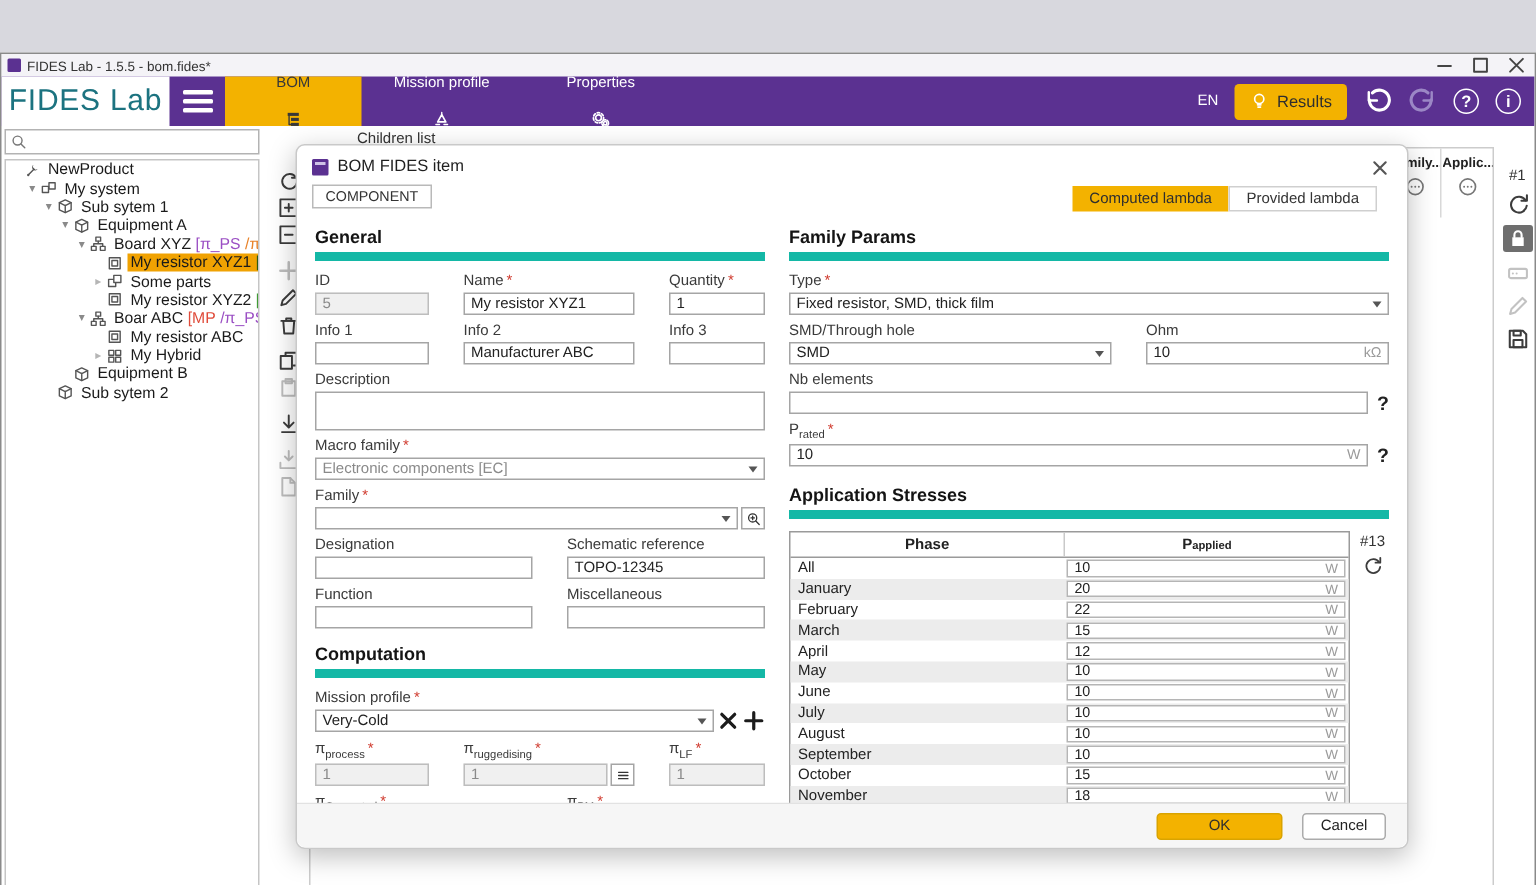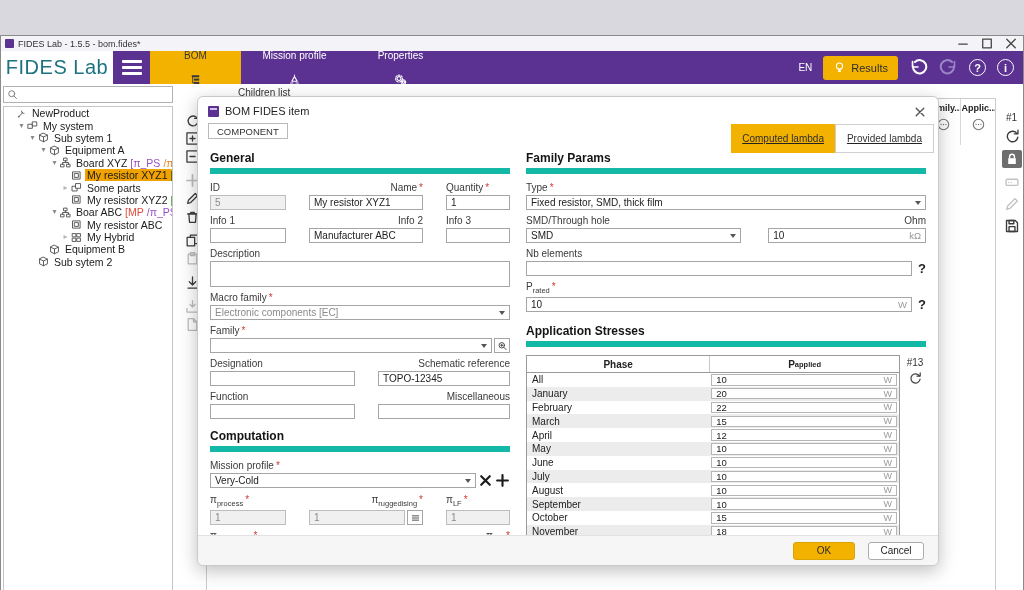--- a/index.html
+++ b/index.html
@@ -76,33 +76,33 @@
   
   .dialog{position:absolute;left:196px;top:60px;width:742px;height:470px;background:#fff;border:1px solid #c9c9c9;
     border-radius:6px;box-shadow:0 5px 18px rgba(0,0,0,.25);}
   .dlg-head{height:24px;display:flex;align-items:center;gap:6px;padding:4px 10px 0;}
   .dlg-ico{width:11px;height:11px;background:#5b3191;border-radius:1px;position:relative;flex:0 0 auto;}
   .dlg-ico:after{content:"";position:absolute;left:2px;top:2px;width:7px;height:2px;background:#cfc2e6;}
   .dlg-title{font-size:11px;color:#1f1f1f;}
   .dlg-close{position:absolute;right:11px;top:8px;width:14px;height:14px;color:#555;cursor:pointer;}
   .comp-tab{position:absolute;left:10px;top:26px;height:16px;border:1px solid #b9b9b9;background:#fff;
     font-size:9.5px;color:#333;display:flex;align-items:center;padding:0 8px;}
-  .toggle{position:absolute;right:4px;top:27px;height:29px;display:flex;font-size:10px;text-decoration:underline;}
+  .toggle{position:absolute;right:20px;top:27px;height:17px;display:flex;font-size:10px;}
   .tg{display:flex;align-items:center;padding:0 11px;cursor:pointer;}
   .tg.on{background:#f3b200;color:#2e2e2e;}
   .tg.offw{background:#fff;border:1px solid #cfcfcf;color:#333;}
 
   .dlg-body{position:absolute;top:52px;left:12px;right:12px;bottom:34px;display:flex;gap:16px;}
   .col-l{width:300px;flex:0 0 auto;}
   .col-r{flex:1;min-width:0;}
   .sec{font-size:12px;font-weight:bold;color:#141414;border-bottom:6px solid #14b8a6;padding-bottom:3px;margin:10px 0 8px;}
   .sec.first{margin-top:2px;}
   .frow{display:flex;gap:23px;margin-bottom:5px;}
   .fld{display:flex;flex-direction:column;min-width:0;}
-  .grow{flex:1;align-items:flex-end;}
+  .grow{flex:1;}
   .w76{width:76px;flex:0 0 auto;} .w64{width:64px;flex:0 0 auto;} .w145{width:145px;flex:0 0 auto;} .w215{width:215px;flex:0 0 auto;}
   .lbl{font-size:10px;color:#3a3a3a;margin-bottom:2px;white-space:nowrap;}
   .req{color:#d03b2f;margin-left:2px;}
   .inp{height:15px;border:1px solid #a5a5a5;background:#fff;font-size:10px;color:#222;
     display:flex;align-items:center;padding:0 4px;gap:4px;}
   .inp input{border:none;outline:none;width:100%;font-size:10px;font-family:inherit;background:transparent;color:#222;padding:0;}
   .inp.dis{background:#f0f0f0;border-color:#bdbdbd;color:#8a8a8a;}
   .inp.dis input{color:#8a8a8a;}
   .ta{height:26px;border:1px solid #a5a5a5;background:#fff;}
   .dd{position:relative;padding-right:14px;cursor:pointer;}
@@ -130,21 +130,21 @@
   .sval{width:51%;height:100%;display:flex;align-items:center;}
   .vbox{flex:1;height:11.5px;margin:0 2px;border:1px solid #b5b5b5;background:#fff;display:flex;align-items:center;justify-content:space-between;padding:0 4px;font-size:9.5px;}
   .vbox .unit{font-size:9px;}
   .stress-side{width:22px;display:flex;flex-direction:column;align-items:center;gap:3px;padding-top:2px;}
   .ss-count{font-size:10px;color:#333;}
   .ss-sync{width:14px;height:14px;color:#3c3c3c;cursor:pointer;}
 
   .dlg-footer{position:absolute;left:0;right:0;bottom:0;height:30px;background:#f6f6f6;border-top:1px solid #e2e2e2;
     border-radius:0 0 6px 6px;display:flex;align-items:center;justify-content:flex-end;gap:13px;padding-right:14px;}
   .btn{height:18px;border-radius:3px;font-size:10px;display:flex;align-items:center;justify-content:center;cursor:pointer;}
-  .btn-ok{width:62px;background:#f3b200;border:1px solid #d9a300;color:#2e2e2e;}
+  .btn-ok{width:84px;background:#f3b200;border:1px solid #d9a300;color:#2e2e2e;}
   .btn-cancel{width:56px;background:#fff;border:1px solid #ababab;color:#222;}
 
   svg.ic{stroke:currentColor;fill:none;stroke-width:1.2;stroke-linecap:round;stroke-linejoin:round;display:block;width:100%;height:100%;}
 </style>
 </head>
 <body>
 
 <div class="window">
 
   <div class="titlebar">

